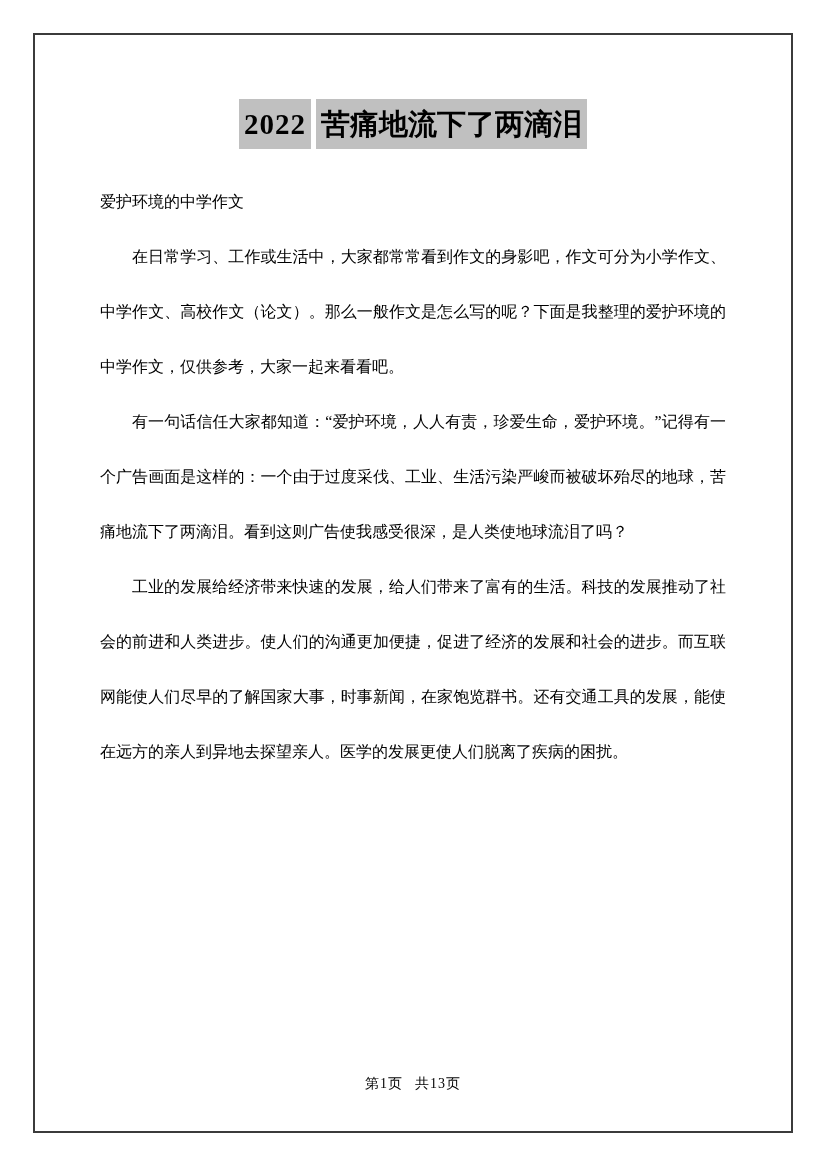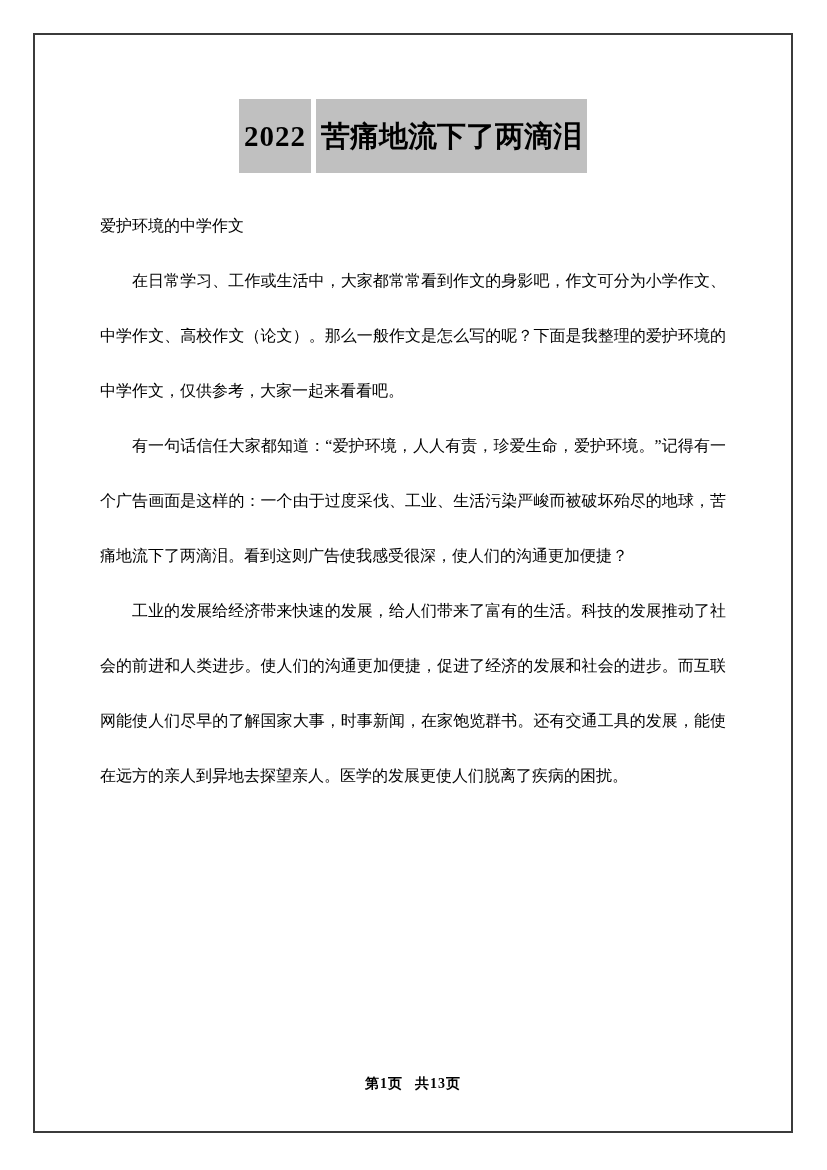--- a/index.html
+++ b/index.html
@@ -24,57 +24,57 @@
   .doc-title {
     margin-top: 64px;
     text-align: center;
     font-size: 29px;
     line-height: 34px;
     white-space: nowrap;
   }
   .doc-title .hl {
     display: inline-block;
     background: #c0c0c0;
-    padding: 20px 5px;
+    padding: 8px 5px;
   }
   .doc-title .hl.prefix {
     margin-right: 5px;
     letter-spacing: 1px;
   }
   .content { margin-top: 25px; }
   p.docline {
     font-size: 16px;
     line-height: 55px;
     text-align: justify;
     text-justify: inter-ideograph;
   }
   p.indent { text-indent: 2em; font-family: Liberation Serif, serif; }
   p.gap-above { margin-top: 55px; }
   .page-footer {
     position: absolute;
     left: 0; right: 0;
     bottom: 38px;
     text-align: center;
     font-size: 14px;
-    font-weight: 700;
+    font-weight: 400;
     letter-spacing: 1px;
   }
   .page-footer .seg { margin: 0 6px; }
 </style>
 </head>
 <body>
 
 <div class="sheet">
 
   <h1 class="doc-title"><span class="hl prefix">2022</span><span class="hl">苦痛地流下了两滴泪</span></h1>
 
   <div class="content">
     <p class="docline">爱护环境的中学作文</p>
     <p class="docline indent">在日常学习、工作或生活中，大家都常常看到作文的身影吧，作文可分为小学作文、中学作文、高校作文（论文）。那么一般作文是怎么写的呢？下面是我整理的爱护环境的中学作文，仅供参考，大家一起来看看吧。</p>
-    <p class="docline indent">有一句话信任大家都知道：“爱护环境，人人有责，珍爱生命，爱护环境。”记得有一个广告画面是这样的：一个由于过度采伐、工业、生活污染严峻而被破坏殆尽的地球，苦痛地流下了两滴泪。看到这则广告使我感受很深，使人们的沟通更加便捷？</p>
+    <p class="docline indent">有一句话信任大家都知道：“爱护环境，人人有责，珍爱生命，爱护环境。”记得有一个广告画面是这样的：一个由于过度采伐、工业、生活污染严峻而被破坏殆尽的地球，苦痛地流下了两滴泪。看到这则广告使我感受很深，是人类使地球流泪了吗？</p>
     <p class="docline indent">工业的发展给经济带来快速的发展，给人们带来了富有的生活。科技的发展推动了社会的前进和人类进步。使人们的沟通更加便捷，促进了经济的发展和社会的进步。而互联网能使人们尽早的了解国家大事，时事新闻，在家饱览群书。还有交通工具的发展，能使在远方的亲人到异地去探望亲人。医学的发展更使人们脱离了疾病的困扰。</p>
   </div>
 
   <div class="page-footer">
     <span class="seg">第1页</span><span class="seg">共13页</span>
   </div>
 
 </div>
 
 </body></html>

